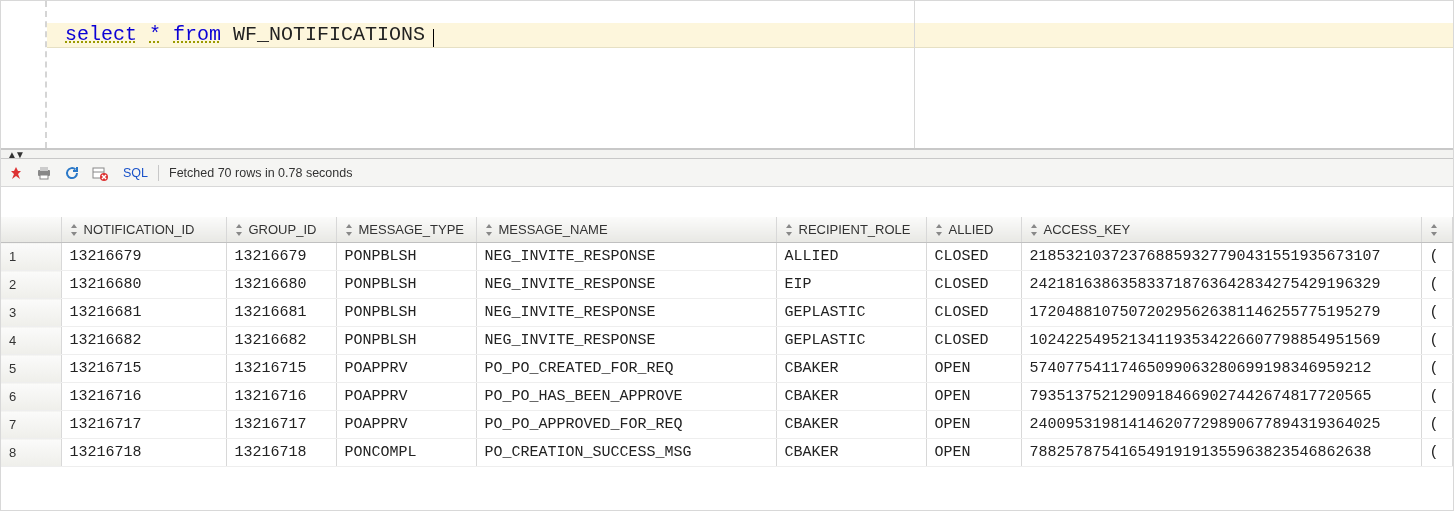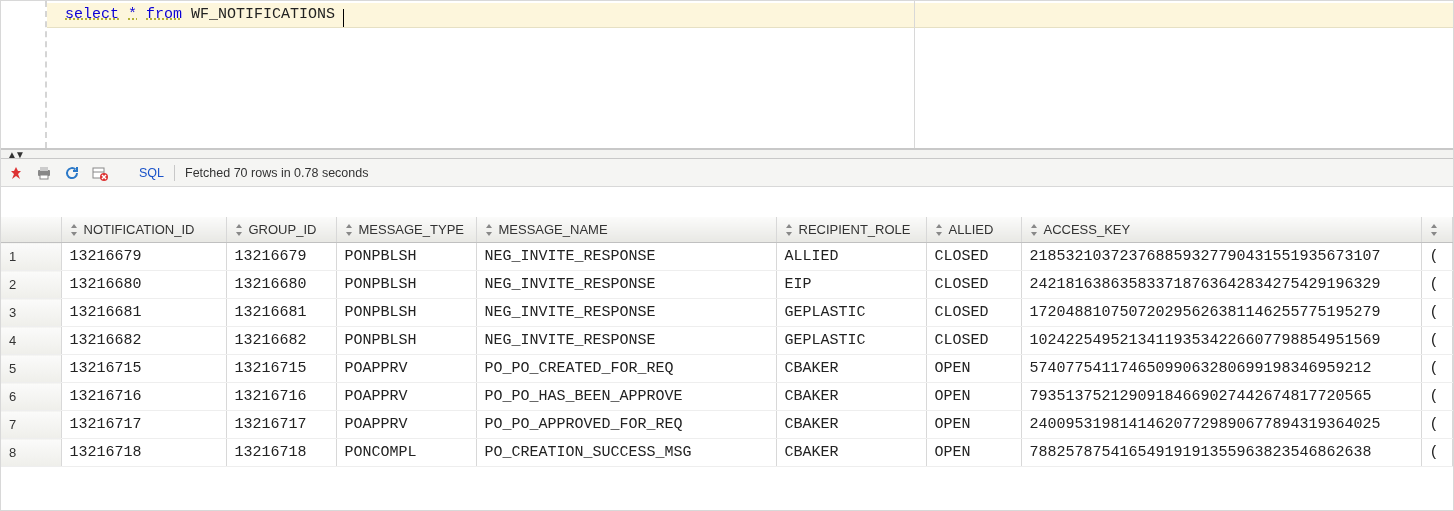--- a/index.html
+++ b/index.html
@@ -30,23 +30,23 @@
   .gutter {
     width: 46px;
     border-right: 2px dashed #d5d5d5;
     background: #fff;
   }
   .editor-body {
     flex: 1;
     display: flex;
     flex-direction: column;
     font-family: "Courier New", Consolas, monospace;
-    font-size: 15px;
+    font-size: 20px;
     line-height: 24px;
-    padding-top: 2px;
+    padding-top: 22px;
   }
   .editor-line {
     display: flex;
     align-items: center;
     padding: 0 20px 0 18px;
   }
   .hl-line {
     background: #fdf6dc;
     border-bottom: 1px solid #e6e0c4;
   }
@@ -119,21 +119,21 @@
     background: #f5f5f3;
     border-bottom: 1px solid #d8d8d8;
     display: flex;
     align-items: center;
     gap: 10px;
     padding: 0 6px;
     font-size: 12.5px;
     color: #333;
   }
   .tool-icn { width: 18px; height: 18px; display: inline-flex; align-items: center; justify-content: center; cursor: pointer; }
-  .sql-link { color: #1a53c9; cursor: pointer; margin-left: 20px; }
+  .sql-link { color: #1a53c9; cursor: pointer; margin-left: 4px; }
   .vdiv { width: 1px; height: 16px; background: #c8c8c8; }
   
   .grid-wrap {
     flex: 1;
     overflow: auto;
     background: #fff;
     margin-top: 30px;
   }
   table.grid {
     border-collapse: collapse;

